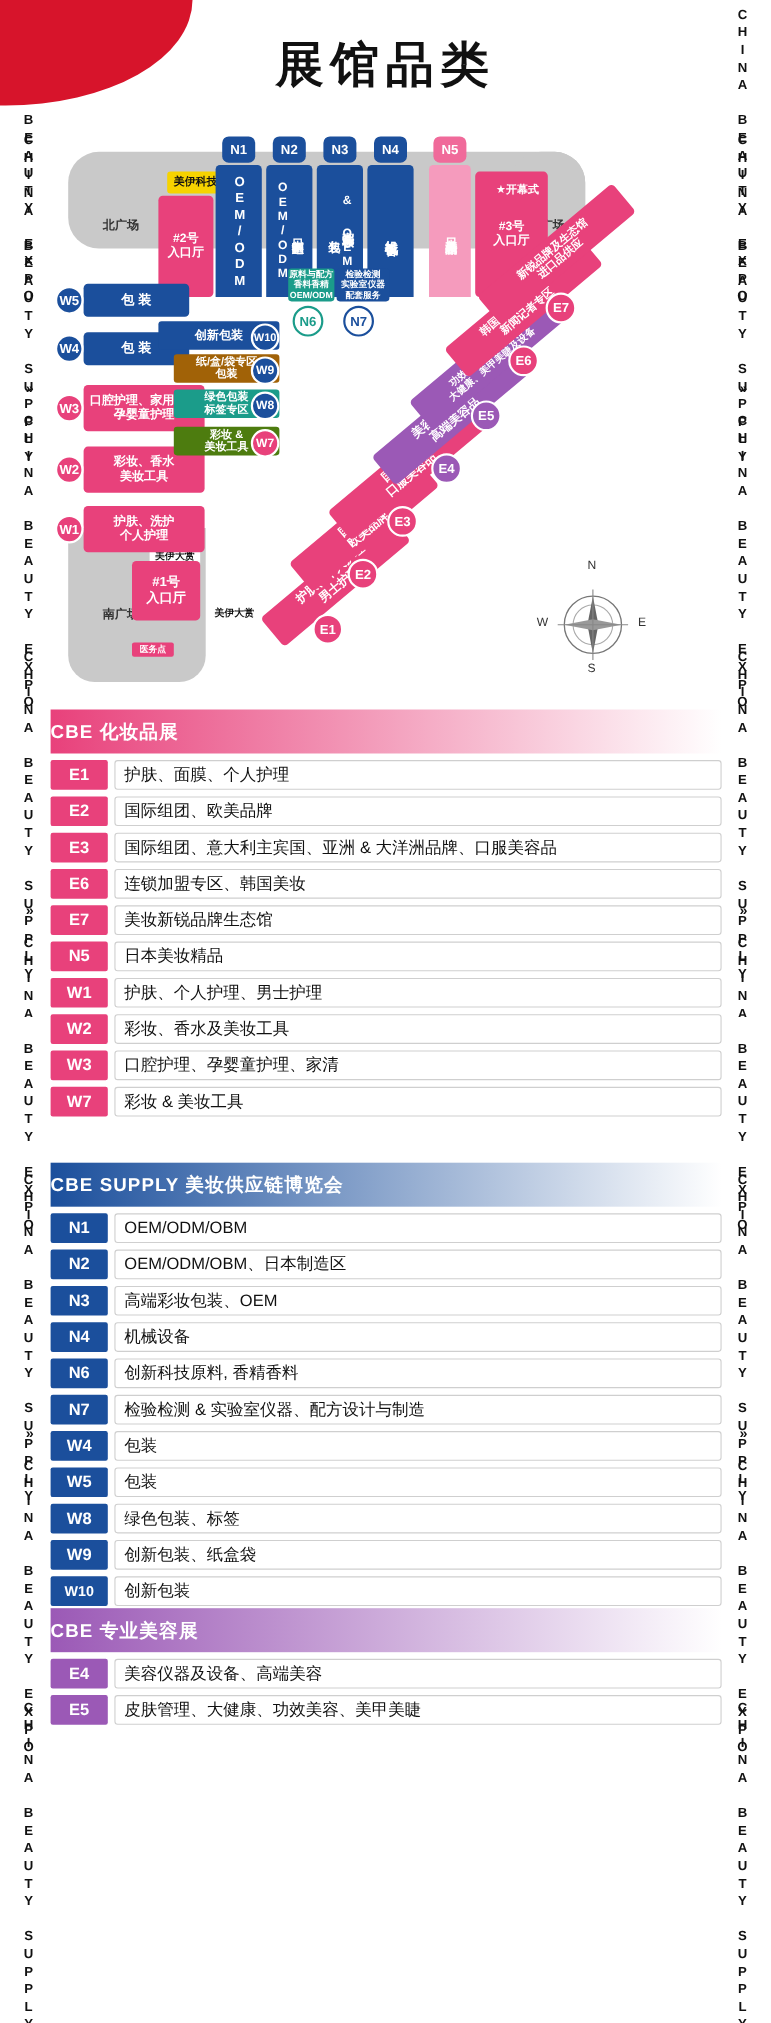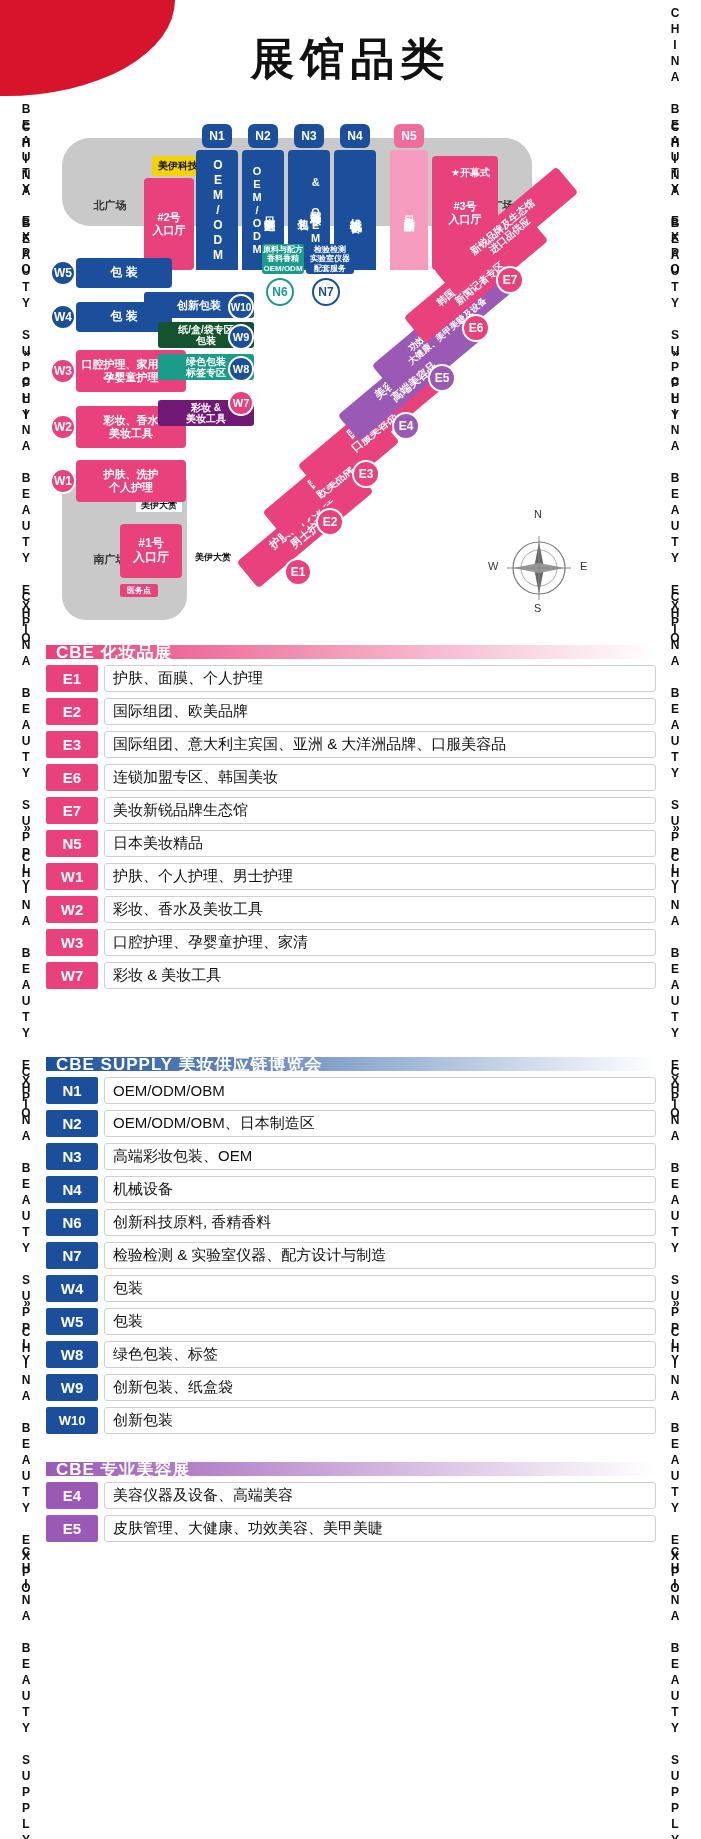--- a/index.html
+++ b/index.html
@@ -84,21 +84,21 @@
   .vert { writing-mode: vertical-rl; text-orientation: upright; letter-spacing:1px; }
   .badge {
     position:absolute; border-radius:50%; background:#fff; display:flex;
     align-items:center; justify-content:center; font-weight:bold; font-size:12px;
   }
   .rot { transform-origin: center center; }
   .compass { position:absolute; }
   
   .legend { position:absolute; left:46px; width:610px; }
   .sec-head {
-    height:14px; display:flex; align-items:center; padding-left:10px;
+    height:40px; display:flex; align-items:center; 
     font-size:17px; font-weight:bold; color:#fff; letter-spacing:1px;
   }
   .row { display:flex; align-items:stretch; margin-top:6px; }
   .code {
     width:52px; min-width:52px; display:flex; align-items:center; justify-content:center;
     font-size:15px; font-weight:bold; color:#fff; border-radius:2px;
   }
   .desc {
     flex:1; margin-left:6px; border:1px solid #cfcfcf; border-radius:3px;
     display:flex; align-items:center; padding-left:8px; font-size:15px; color:#111;
@@ -209,21 +209,21 @@
   </div>
 
   <div class="blk" style="left:388px; top:46px; width:66px; height:114px; background:#e8417b; border-radius:4px; font-size:11px; white-space:pre-line;">
     <span class="lbl">#3号
 入口厅</span>
   </div>
   <div class="blk" style="left:388px; top:52px; width:77px; height:16px; background:transparent; font-size:10px;align-items:flex-end;">
     <span class="lbl">★开幕式</span>
   </div>
 
-  <div class="blk" style="left:76px; top:400px; width:62px; height:54px; background:#e8417b; border-radius:4px; font-size:12px; white-space:pre-line;margin-top:14px;">
+  <div class="blk" style="left:76px; top:400px; width:62px; height:54px; background:#e8417b; border-radius:4px; font-size:12px; white-space:pre-line;">
     <span class="lbl">#1号
 入口厅</span>
   </div>
 
   <div class="whitecut" style="left:100px; top:162px; width:360px; height:16px; background:#ffffff;"></div>
 
   <div class="blk" style="left:32px; top:148px; width:96px; height:30px; background:#1b4f9c; border-radius:4px; font-size:12px;">
     <span class="lbl">包 装</span>
   </div>
   <div class="blk" style="left:32px; top:192px; width:96px; height:30px; background:#1b4f9c; border-radius:4px; font-size:12px;">
@@ -254,29 +254,29 @@
   <div class="badge" style="left:6px; top:304px; width:26px; height:26px; background:#e8417b; color:#fff; border:2px solid #fff;">
       <span>W2</span>
     </div>
   <div class="badge" style="left:6px; top:358px; width:26px; height:26px; background:#e8417b; color:#fff; border:2px solid #fff;">
       <span>W1</span>
     </div>
 
   <div class="blk" style="left:100px; top:182px; width:110px; height:26px; background:#1b4f9c; border-radius:3px; font-size:11px;">
     <span class="lbl">创新包装</span>
   </div>
-  <div class="blk" style="left:114px; top:212px; width:96px; height:26px; background:#14532d; border-radius:3px; font-size:10px; white-space:pre-line;">
+  <div class="blk" style="left:114px; top:212px; width:96px; height:26px; background:#a16207; border-radius:3px; font-size:10px; white-space:pre-line;">
     <span class="lbl">纸/盒/袋专区
 包装</span>
   </div>
   <div class="blk" style="left:114px; top:244px; width:96px; height:26px; background:#1b9c8a; border-radius:3px; font-size:10px; white-space:pre-line;">
     <span class="lbl">绿色包装
 标签专区</span>
   </div>
-  <div class="blk" style="left:114px; top:290px; width:96px; height:26px; background:#701a75; border-radius:3px; font-size:10px; white-space:pre-line;">
+  <div class="blk" style="left:114px; top:278px; width:96px; height:26px; background:#4d7c0f; border-radius:3px; font-size:10px; white-space:pre-line;">
     <span class="lbl">彩妆 &amp;
 美妆工具</span>
   </div>
   <div class="blk" style="left:218px; top:134px; width:42px; height:30px; background:#1b9c8a; border-radius:3px; font-size:8px; white-space:pre-line;">
     <span class="lbl">原料与配方
 香料香精
 OEM/ODM</span>
   </div>
   <div class="blk" style="left:262px; top:134px; width:48px; height:30px; background:#1b4f9c; border-radius:3px; font-size:8px; white-space:pre-line;align-items:center;">
     <span class="lbl">检验检测

